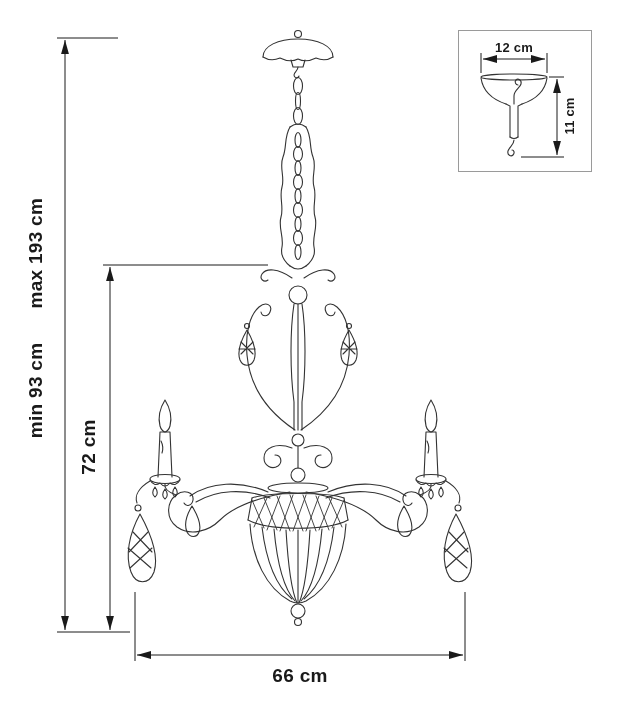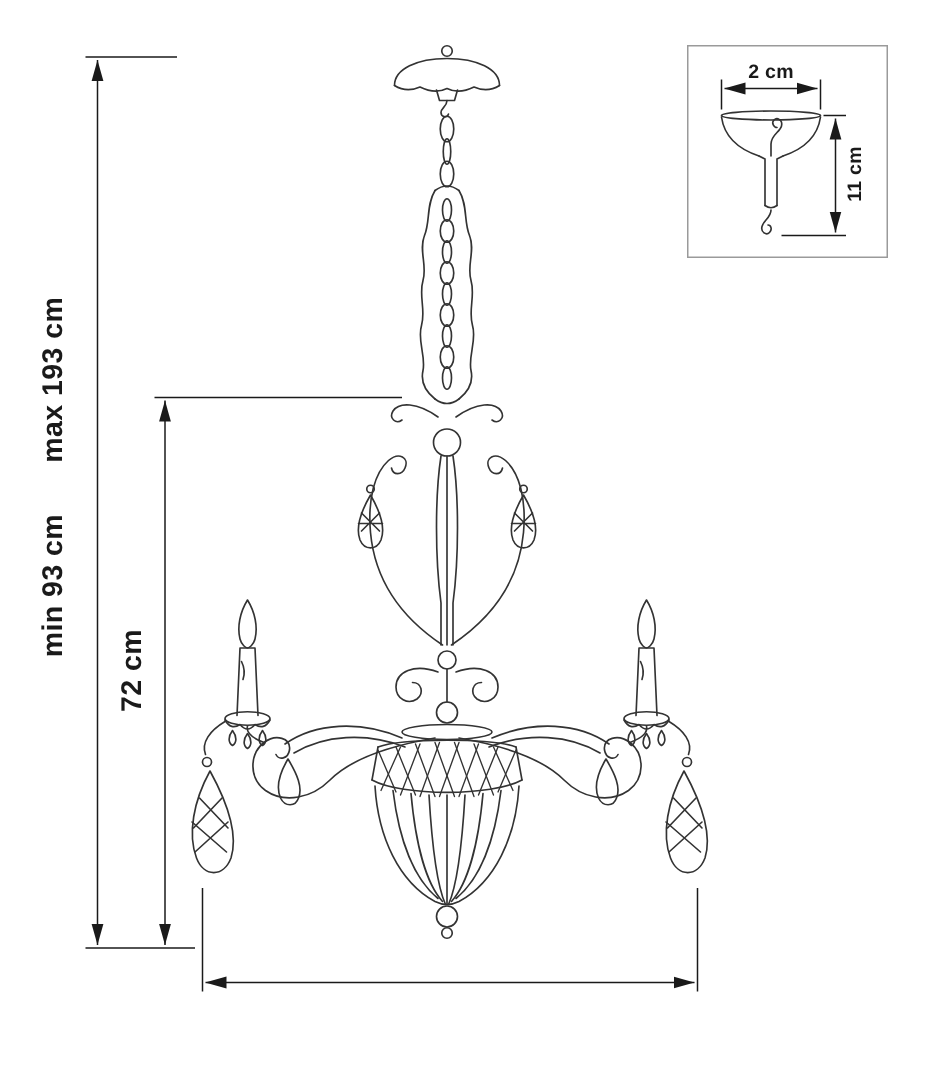--- a/index.html
+++ b/index.html
@@ -175,18 +175,19 @@
     </g>
   </svg>
 
   <div class="dim dim-lg vrot gap" style="left:-184px;top:305px;width:440px;height:26px;">
     <span>min 93 cm</span>
     <span>max 193 cm</span>
   </div>
 
   <div class="dim dim-lg vrot" style="left:29px;top:434px;width:120px;height:26px;">72 cm</div>
 
+  <div class="dim dim-lg" style="left:240px;top:664px;width:120px;height:24px;">66 cm</div>
 
-  <div class="dim dim-sm" style="left:474px;top:39px;width:80px;height:16px;">2 cm</div>
+  <div class="dim dim-sm" style="left:474px;top:39px;width:80px;height:16px;">12 cm</div>
 
   <div class="dim dim-sm vrot" style="left:529px;top:107px;width:80px;height:18px;">11 cm</div>
 
 </div>
 
 </body></html>

